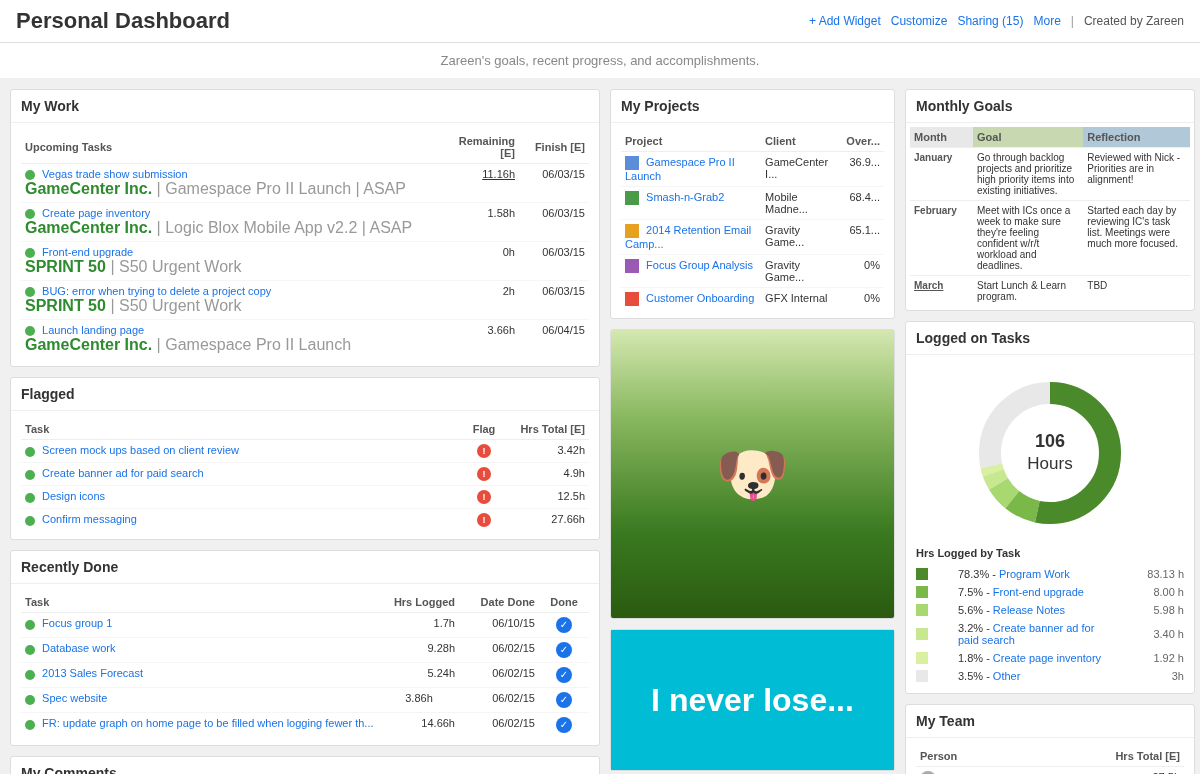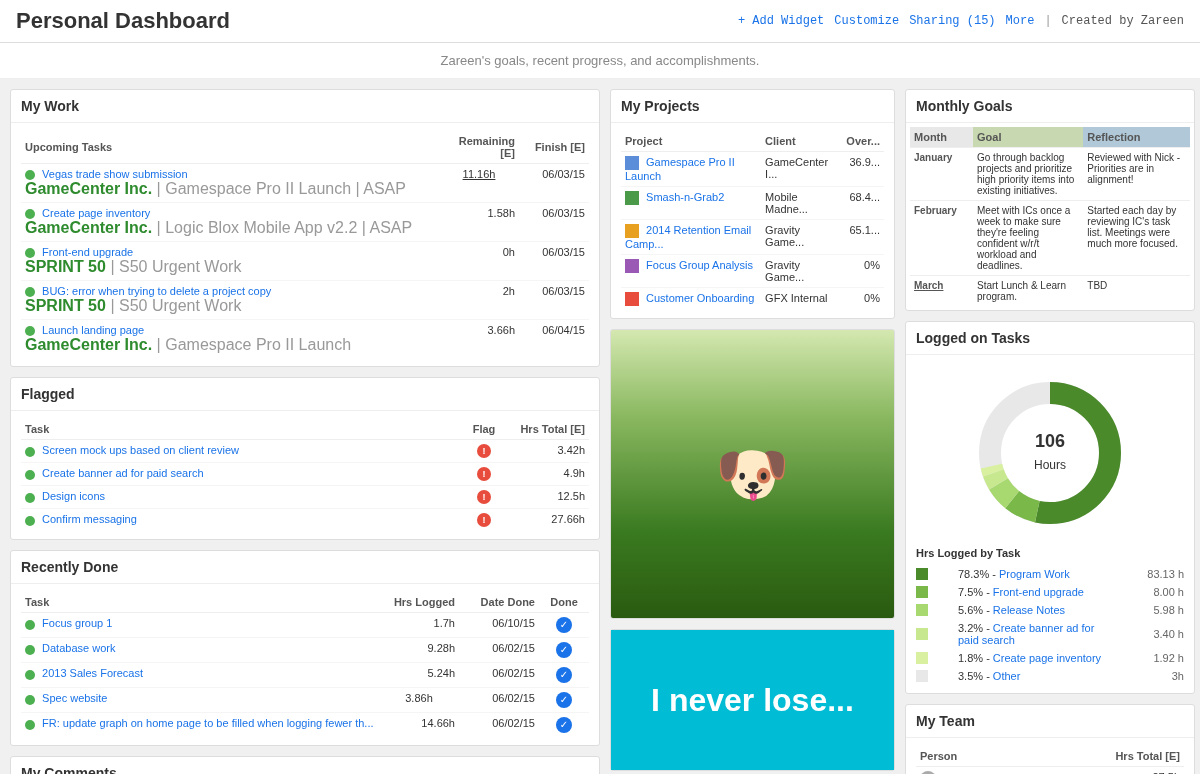--- a/index.html
+++ b/index.html
@@ -1,21 +1,21 @@
 <!DOCTYPE html>
 <html><head>
   <meta charset="utf-8">
   <style>
     * { box-sizing: border-box; margin: 0; padding: 0; }
     body { font-family: Arial, sans-serif; font-size: 12px; background: #f5f5f5; color: #333; }
     
     
     .header { background: #fff; border-bottom: 1px solid #ddd; padding: 8px 16px; display: flex; align-items: center; justify-content: space-between; }
     .header-title { font-size: 22px; font-weight: bold; color: #333; }
-    .header-actions { display: flex; align-items: flex-start; gap: 10px; font-size: 12px; color: #555; font-family: Liberation Mono, monospace; }
+    .header-actions { display: flex; align-items: flex-start; gap: 10px; font-size: 12px; color: #555; }
     .header-actions a { color: #1a73e8; text-decoration: none; }
     .header-actions .separator { color: #999; }
 
     
     .subtitle { text-align: center; padding: 10px; color: #888; font-size: 13px; background: #fff; border-bottom: 1px solid #eee; }
 
     
     .main { display: flex; gap: 0; padding: 10px; background: #f0f0f0; }
     .col-left { width: 590px; min-width: 590px; display: flex; flex-direction: column; gap: 10px; }
     .col-mid { width: 285px; min-width: 285px; margin-left: 10px; display: flex; flex-direction: column; gap: 10px; }
@@ -50,21 +50,21 @@
     .goals-table th { background: #e8e8e8; }
     .goals-table th:first-child { width: 63px; }
     .goals-table th:nth-child(2) { background: #c8d8b0; }
     .goals-table th:nth-child(3) { background: #b0c8d8; }
     .goals-table td { font-size: 10px; padding: 4px; border-bottom: 1px solid #eee; vertical-align: top; }
 
     
     .donut-container { display: flex; justify-content: center; padding: 10px; }
     .donut-center { position: relative; width: 160px; height: 160px; }
     .donut-text { position: absolute; top: 50%; left: 50%; transform: translate(-50%, -50%); text-align: center; font-size: 18px; font-weight: bold; color: #333; line-height: 1.2; }
-    .donut-text span { font-size: 12px; font-weight: normal; }
+    .donut-text span { font-size: 17px; font-weight: normal; }
 
     
     .hrs-bar { display: inline-block; width: 12px; height: 12px; vertical-align: middle; margin-right: 4px; }
     .hrs-row { display: flex; align-items: center; padding: 3px 0; font-size: 11px; gap: 26px; }
     .hrs-row-label { flex: 1; }
     .hrs-row-val { color: #666; min-width: 45px; text-align: right; }
 
     
     .person-icon { display: inline-block; width: 16px; height: 16px; background: #aaa; border-radius: 50%; text-align: center; line-height: 16px; color: #fff; font-size: 9px; margin-right: 4px; vertical-align: middle; }
 
@@ -111,21 +111,21 @@
               <tr>
     <td>
       <span class="circle-icon"></span>
       <a href="#" class="link-blue">Vegas trade show submission</a>
       <div class="task-sub">
         <span class="green-link" style="color:#2e8b2e;font-weight:bold;">GameCenter Inc.</span>
         <span> | Gamespace Pro II Launch</span>
         <span> | ASAP</span>
       </div>
     </td>
-    <td style="text-align:center;text-decoration:underline;">11.16h</td>
+    <td style="text-align:right;text-decoration:underline;">11.16h</td>
     <td style="text-align:right;">06/03/15</td>
   </tr>
               <tr>
     <td>
       <span class="circle-icon"></span>
       <a href="#" class="link-blue">Create page inventory</a>
       <div class="task-sub">
         <span class="green-link" style="color:#2e8b2e;font-weight:bold;">GameCenter Inc.</span>
         <span> | Logic Blox Mobile App v2.2</span>
         <span> | ASAP</span>

